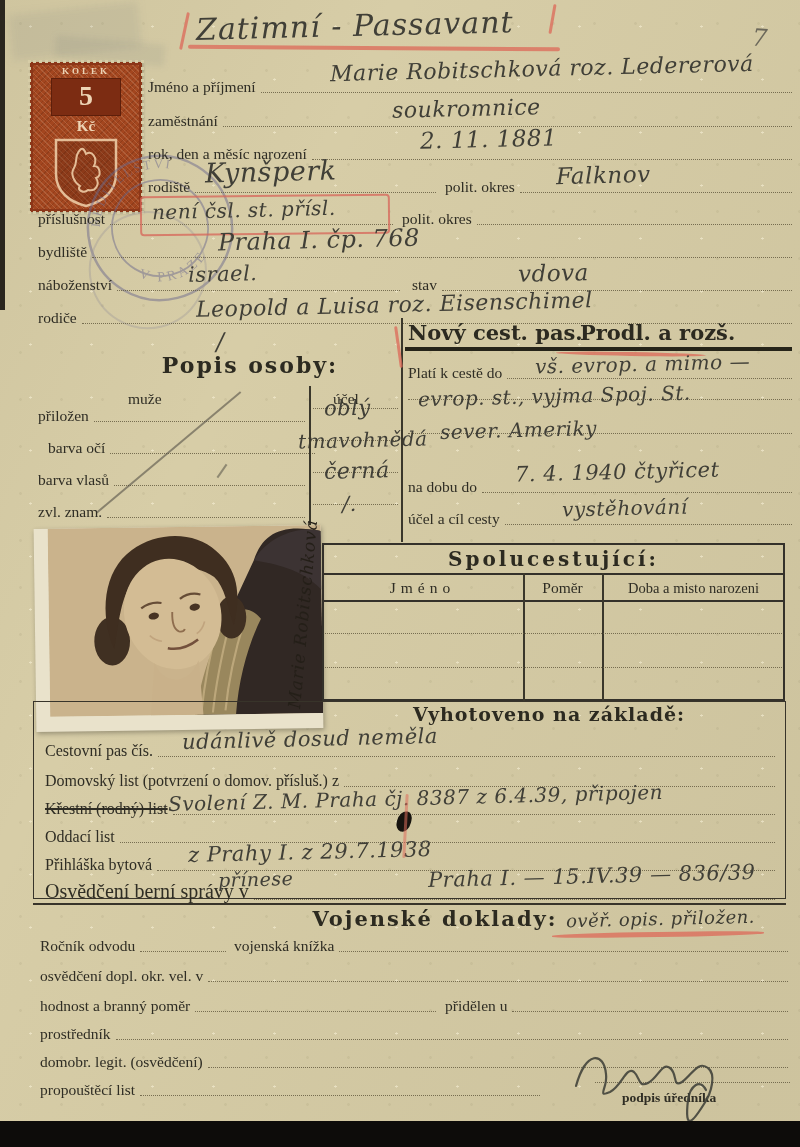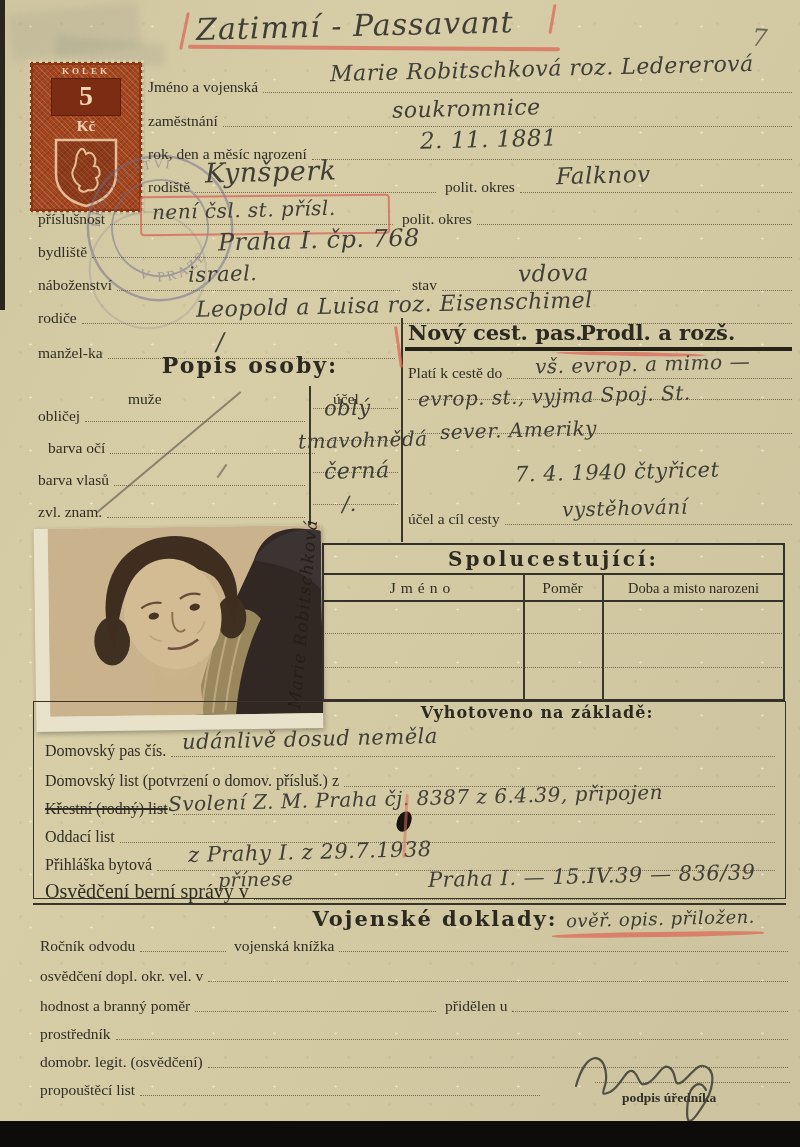--- a/index.html
+++ b/index.html
@@ -69,21 +69,21 @@
     </defs>
     <text font-family="Liberation Serif, serif" font-size="13" fill="#6e6b8e" letter-spacing="2">
       <textPath href="#arcTop" startOffset="8%"><tspan>ŘEDITELSTVÍ</tspan></textPath>
     </text>
     <text font-family="Liberation Serif, serif" font-size="14" fill="#6e6b8e" letter-spacing="3">
       <textPath href="#arcBot" startOffset="26%"><tspan>V PRAZE</tspan></textPath>
     </text>
   </svg>
 
   <div class="row" style="left:148px;top:78px;width:644px">
-    <span class="lbl">Jméno a vojenská</span>
+    <span class="lbl">Jméno a příjmení</span>
       <span class="dots"></span>
   </div>
   <div class="hw" style="left:330px;top:56px;font-size:22px">Marie Robitschková roz. Ledererová</div>
 
   <div class="row" style="left:148px;top:112px;width:644px">
     <span class="lbl">zaměstnání</span>
       <span class="dots"></span>
   </div>
   <div class="hw" style="left:392px;top:96px;font-size:22px">soukromnice</div>
 
@@ -131,32 +131,28 @@
   </div>
   <div class="hw" style="left:188px;top:262px;font-size:21px">israel.</div>
   <div class="hw" style="left:518px;top:260px;font-size:23px">vdova</div>
 
   <div class="row" style="left:38px;top:309px;width:754px">
     <span class="lbl">rodiče</span>
       <span class="dots"></span>
   </div>
   <div class="hw" style="left:196px;top:292px;font-size:22px">Leopold a Luisa roz. Eisenschimel</div>
 
-  <div class="row" style="left:38px;top:344px;width:357px">
-    <span class="lbl">manžel-ka</span>
-      <span class="dots"></span>
-  </div>
   <div class="hw" style="left:216px;top:328px;font-size:24px">/</div>
 
   <div class="bh" style="left:115px;top:352px;width:270px;text-align:center;font-size:22px;letter-spacing:2px">Popis osoby:</div>
   <div class="lbl abs" style="left:128px;top:390px">muže</div>
   <div class="lbl abs" style="left:333px;top:390px">účel</div>
 
   <div class="row" style="left:38px;top:407px;width:267px">
-    <span class="lbl">obličej</span>
+    <span class="lbl">přiložen</span>
       <span class="dots"></span>
   </div>
   <div class="row" style="left:313px;top:407px;width:85px">
       <span class="dots"></span>
     </div>
   <div class="hw" style="left:324px;top:396px;font-size:21px">oblý</div>
 
   <div class="row" style="left:48px;top:439px;width:267px">
     <span class="lbl">barva očí</span>
       <span class="dots"></span>
@@ -206,20 +202,24 @@
       <span class="dots"></span>
     </div>
   <div class="hw" style="left:418px;top:384px;font-size:20px">evrop. st., vyjma Spoj. St.</div>
 
   <div class="row" style="left:408px;top:432px;width:384px">
       <span class="dots"></span>
     </div>
   <div class="hw" style="left:440px;top:418px;font-size:20px">sever. Ameriky</div>
 
 
+  <div class="row" style="left:408px;top:478px;width:384px">
+    <span class="lbl">na dobu do</span>
+      <span class="dots"></span>
+  </div>
   <div class="hw" style="left:515px;top:460px;font-size:21px">7. 4. 1940 čtyřicet</div>
 
   <div class="row" style="left:408px;top:510px;width:384px">
     <span class="lbl">účel a cíl cesty</span>
       <span class="dots"></span>
   </div>
   <div class="hw" style="left:562px;top:496px;font-size:20px">vystěhování</div>
 
   <div class="abs" style="left:35px;top:527px;width:287px;height:203px;background:#e9e2cb;padding:0 0 15px 14px;transform:rotate(-.8deg);box-shadow:1px 2px 5px rgba(0,0,0,.3)">
     <svg width="273" height="188" viewBox="0 0 260 186" preserveAspectRatio="none">
@@ -254,24 +254,24 @@
   <div class="lbl center abs" style="left:523px;top:579px;width:79px">Poměr</div>
   <div class="lbl sm center abs" style="left:602px;top:580px;width:183px">Doba a misto narozeni</div>
   <div class="abs" style="left:322px;top:600px;width:463px;height:1.5px;background:#34312a"></div>
   <div class="vline" style="left:523px;top:573px;width:1.5px;height:128px"></div>
   <div class="vline" style="left:602px;top:573px;width:1.5px;height:128px"></div>
   <div class="abs" style="left:325px;top:633px;width:457px;border-bottom:1.7px dotted rgba(95,86,60,.8)"></div>
   <div class="abs" style="left:325px;top:667px;width:457px;border-bottom:1.7px dotted rgba(95,86,60,.8)"></div>
 
   <div class="abs" style="left:33px;top:701px;width:753px;height:198px;border:1.5px solid #38342a"></div>
   <div class="abs" style="left:33px;top:903px;width:753px;height:2px;background:#38342a"></div>
-  <div class="bh center" style="left:304px;top:703px;width:466px;font-size:16px;letter-spacing:1px">Vyhotoveno na základě:</div>
+  <div class="bh center" style="left:316px;top:703px;width:466px;font-size:19px;letter-spacing:1px">Vyhotoveno na základě:</div>
 
   <div class="row" style="left:45px;top:742px;width:730px">
-    <span class="lbl" style="font-size:16px">Domovský pas čís.</span>
+    <span class="lbl" style="font-size:16px">Cestovní pas čís.</span>
       <span class="dots"></span>
   </div>
   <div class="hw" style="left:182px;top:727px;font-size:21px">udánlivě dosud neměla</div>
 
   <div class="row" style="left:45px;top:772px;width:730px">
     <span class="lbl" style="font-size:16px">Domovský list (potvrzení o domov. přísluš.) z</span>
       <span class="dots"></span>
   </div>
 
   <div class="row" style="left:45px;top:800px;width:730px">

